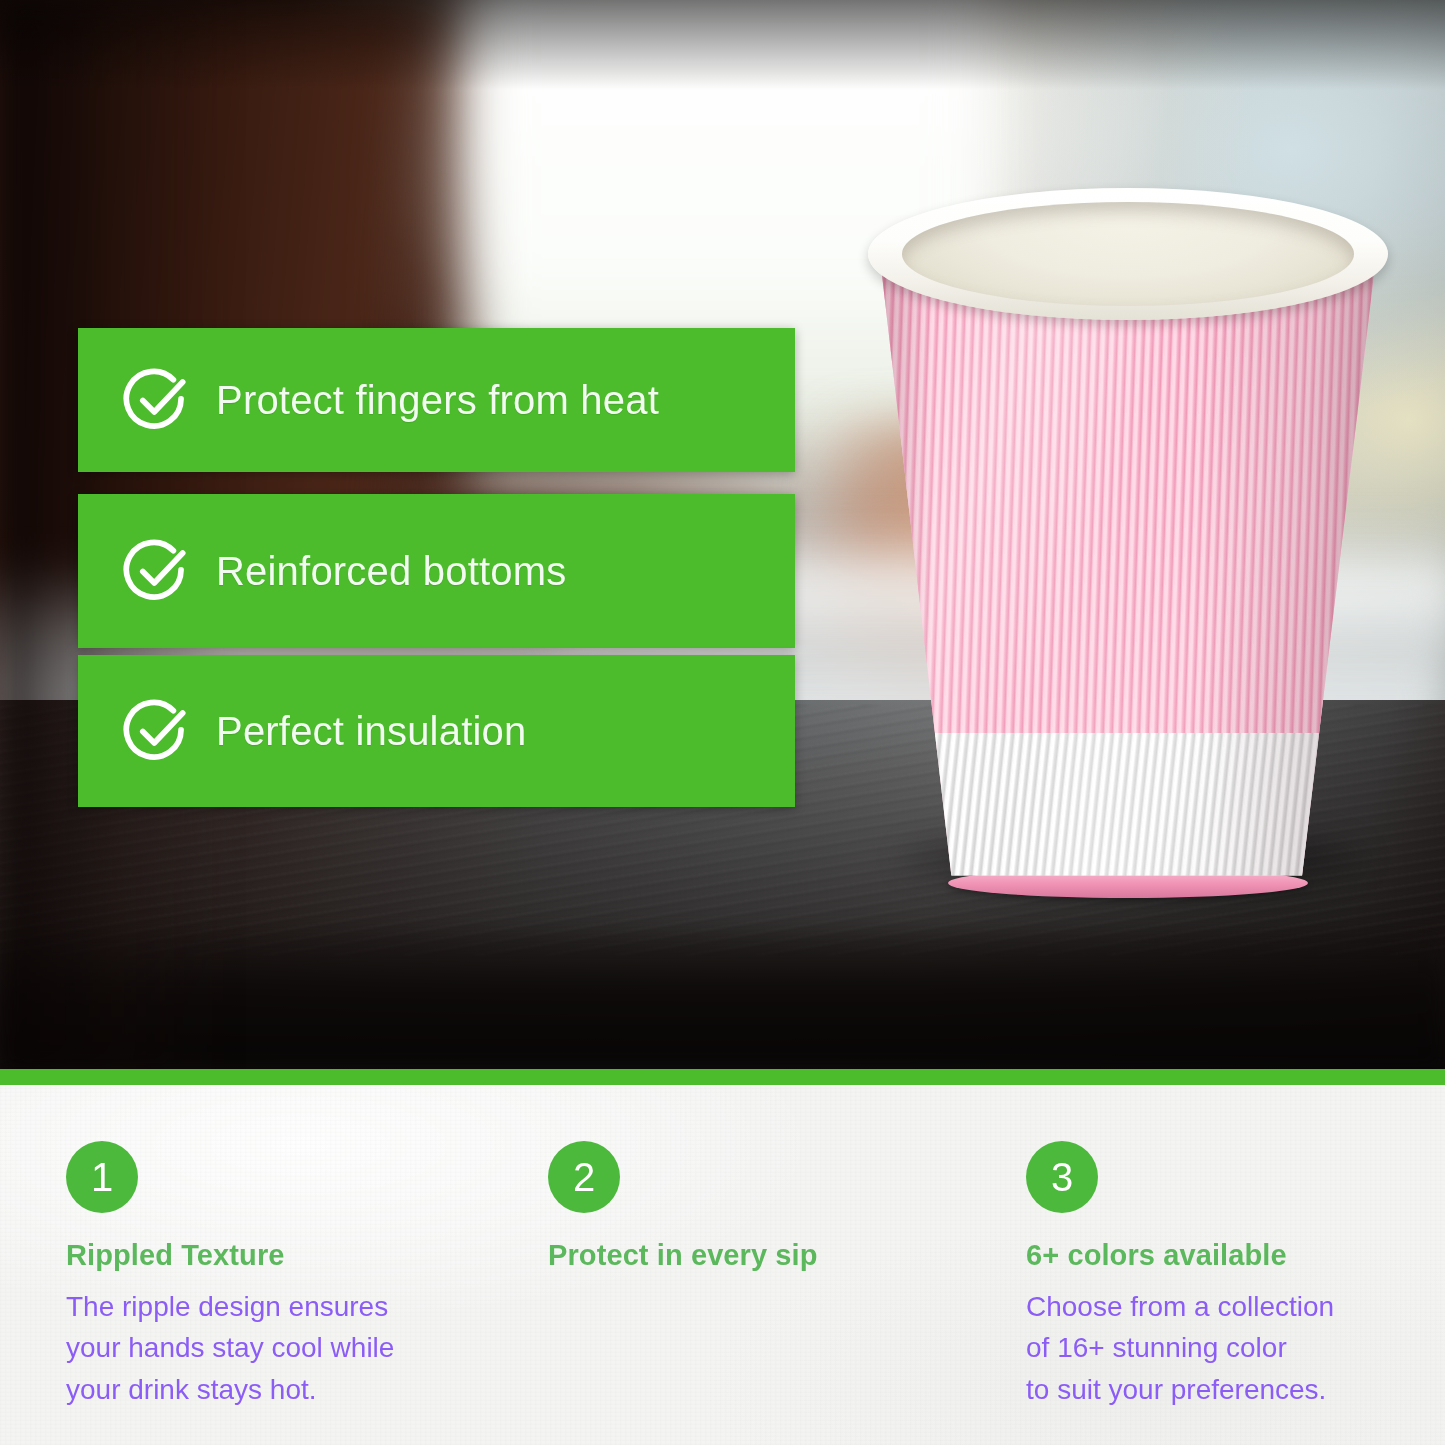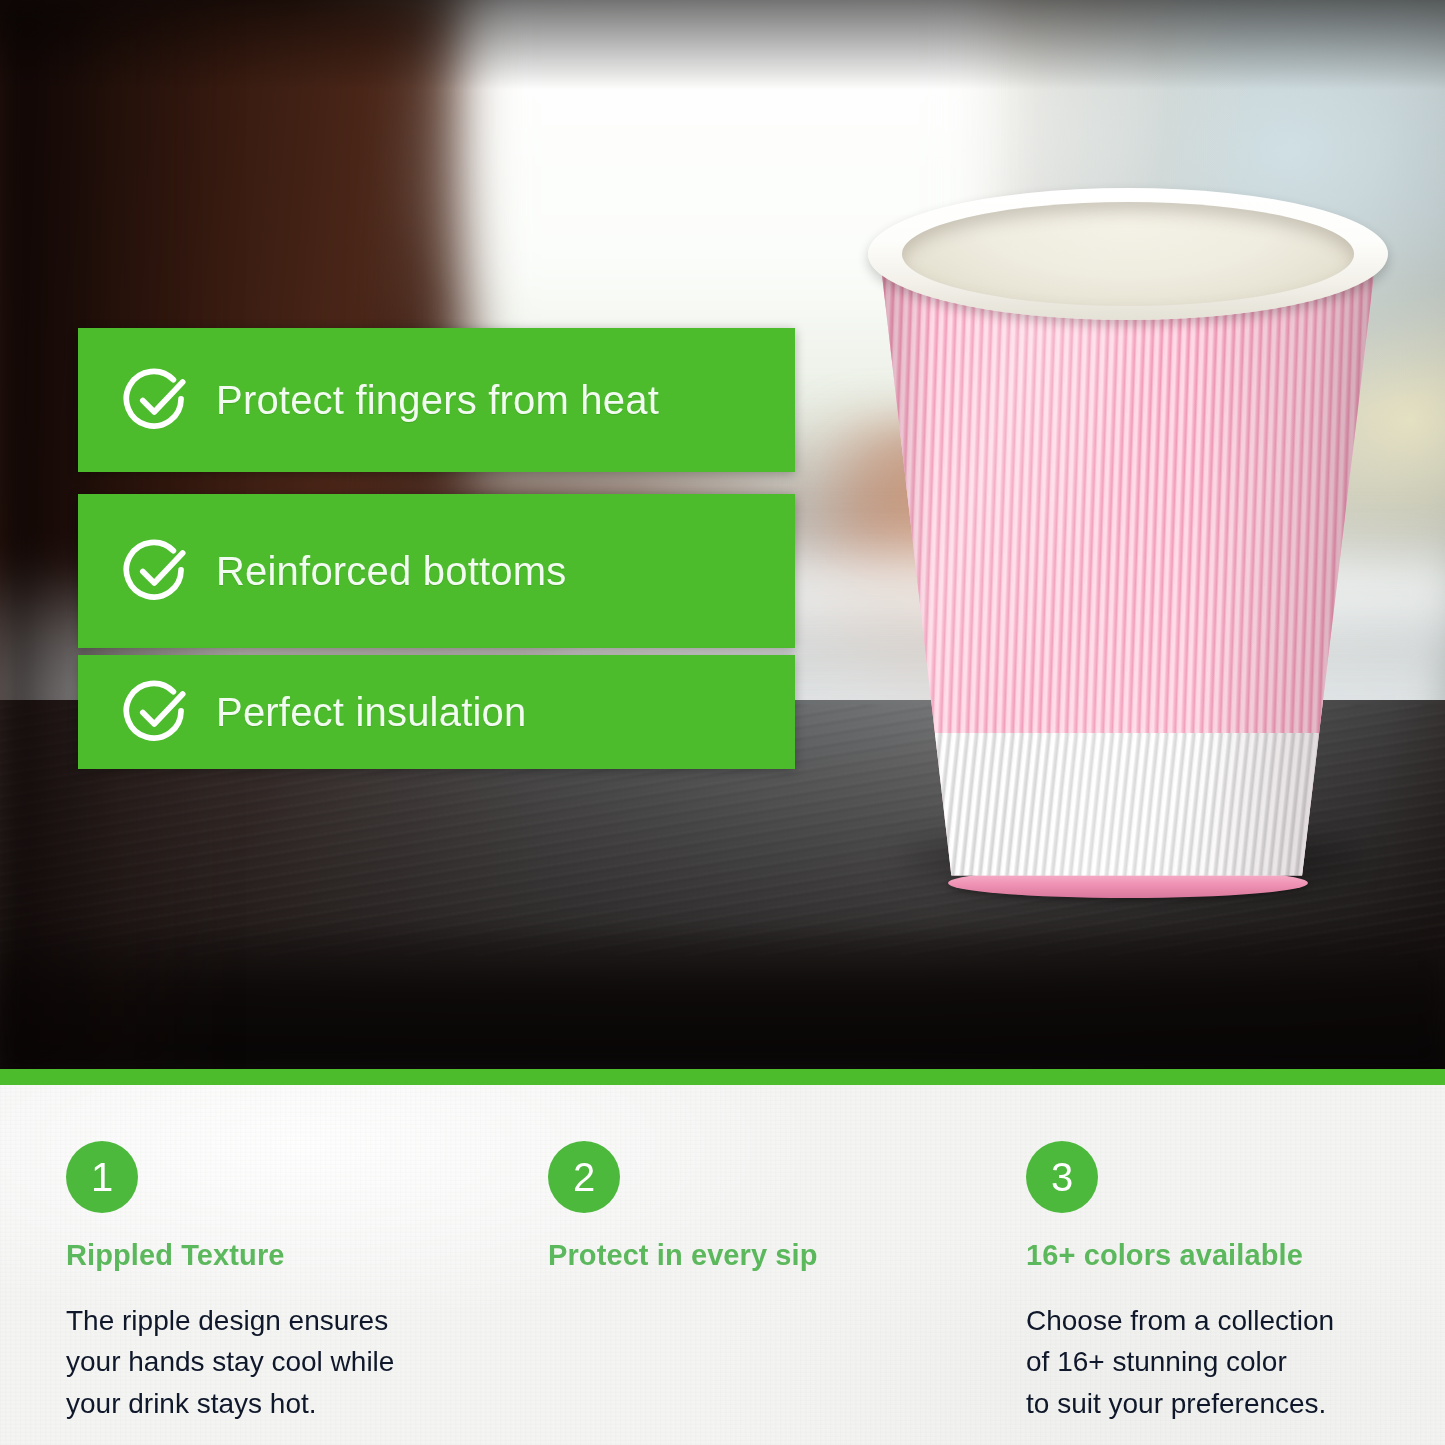--- a/index.html
+++ b/index.html
@@ -171,21 +171,21 @@
     left: 78px;
     width: 717px;
     background: #4cbb2c;
     display: flex;
     align-items: center;
     box-shadow: 0 2px 10px rgba(0,0,0,0.28);
   }
   .banner:nth-of-type(1) { top: 328px; height: 144px; }
   .banner.b1 { top: 328px; height: 144px; }
   .banner.b2 { top: 494px; height: 154px; }
-  .banner.b3 { top: 655px; height: 114px; }
+  .banner.b3 { top: 655px; height: 152px; }
 
   .check-icon {
     flex: 0 0 auto;
     width: 70px; height: 70px;
     margin-left: 44px; margin-right: 24px;
     display: block;
   }
   .banner-label {
     font-size: 40px;
     font-weight: 300;
@@ -239,27 +239,27 @@
     font-size: 40px;
     font-weight: 400;
     display: flex; align-items: center; justify-content: center;
     line-height: 1;
     margin-bottom: 26px;
   }
   .feature-title {
     font-size: 29px;
     font-weight: 700;
     color: #5cb85c;
-    margin-bottom: 28px;
+    margin-bottom: 14px;
     letter-spacing: .1px;
   }
   .feature-desc {
     font-size: 28px;
     font-weight: 400;
-    color: #0f172a;
+    color: #8b5cf6;
     line-height: 1.48;
     max-width: 400px;
     white-space: pre-line;
   }
 </style>
 </head>
 <body>
 
 <div id="page">
 
@@ -327,21 +327,21 @@
 your drink stays hot.</div>
       </div>
 
       <div class="feature f2">
         <div class="num-badge">2</div>
         <div class="feature-title">Protect in every sip</div>
       </div>
 
       <div class="feature f3">
         <div class="num-badge">3</div>
-        <div class="feature-title">16+ colors available</div>
+        <div class="feature-title">6+ colors available</div>
         <div class="feature-desc">Choose from a collection
 of 16+ stunning color
 to suit your preferences.</div>
       </div>
 
     </div>
   </div>
 
 </div>
 

